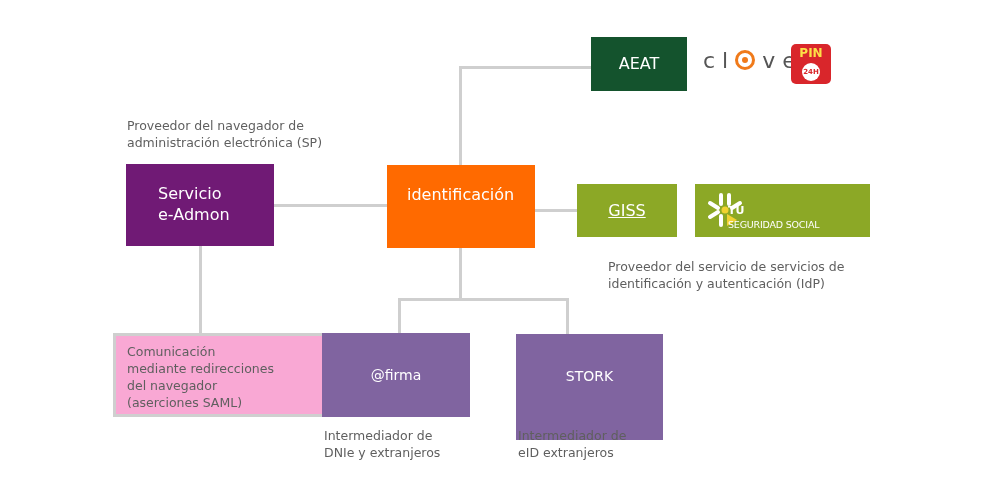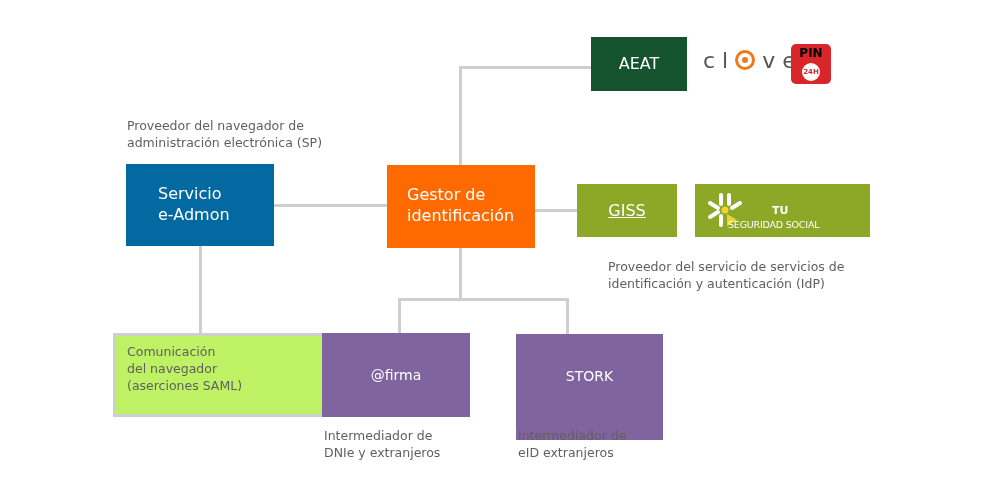--- a/index.html
+++ b/index.html
@@ -18,65 +18,64 @@
   #gestor { left:387px; top:165px; width:148px; height:83px; background:#ff6a00; }
   #gestor .boxlabel { position:absolute; left:20px; top:19px; font-size:16px; line-height:21px; }
 
   #aeat { left:591px; top:37px; width:96px; height:54px; background:#4d80c0; }
   #aeat .boxlabel { width:100%; text-align:center; line-height:54px; font-size:16px; }
 
   #giss { left:577px; top:184px; width:100px; height:53px; background:#8ca826;text-decoration:underline; }
   #giss .boxlabel { width:100%; text-align:center; line-height:53px; font-size:16px; }
 
   #ss-logo { left:695px; top:184px; width:175px; height:53px; background:#8ca826; }
-  #ss-logo .t1 { position:absolute; left:33px; top:20px; font-size:11px; font-weight:bold; color:#fff;padding-left:44px; }
+  #ss-logo .t1 { position:absolute; left:33px; top:20px; font-size:11px; font-weight:bold; color:#fff; }
   #ss-logo .t2 { position:absolute; left:33px; top:35px; font-size:9.5px; color:#fff; letter-spacing:-0.2px; }
 
   #firma { left:322px; top:333px; width:148px; height:84px; background:#8064a0; }
   #firma .boxlabel, #stork .boxlabel { width:100%; text-align:center; line-height:84px; font-size:14px; }
   #stork { left:516px; top:334px; width:147px; height:106px; background:#8064a0; }
 
-  #saml { left:113px; top:333px; width:213px; height:84px; background:#bef264;
+  #saml { left:113px; top:333px; width:213px; height:84px; background:#f9a8d4;
           border:3px solid #cfcfcf; }
   #saml .note { left:11px; top:7px; }
 
   #clave { left:700px; top:40px; width:140px; height:48px; }
   #clave .word { position:absolute; left:3px; top:8px; font-size:22px; letter-spacing:7px; color:#555; font-family:"DejaVu Sans", sans-serif; }
   #clave .pin { position:absolute; left:91px; top:4px; width:40px; height:40px; background:#d9262b; border-radius:5px; }
-  #clave .pin .p { position:absolute; width:100%; top:2px; text-align:center; color:#000000; font-weight:bold; font-size:12px; }
+  #clave .pin .p { position:absolute; width:100%; top:2px; text-align:center; color:#fde047; font-weight:bold; font-size:12px; }
   #clave .pin .c { position:absolute; left:11px; top:19px; width:18px; height:18px; border-radius:50%; background:#fff; color:#d9262b; font-size:7px; font-weight:bold; text-align:center; line-height:18px; }
 </style>
 </head>
 <body>
 
 <div class="line" style="left:274px;top:204px;width:113px;height:3px;"></div>
 <div class="line" style="left:199px;top:246px;width:3px;height:87px;"></div>
 <div class="line" style="left:459px;top:66px;width:3px;height:99px;"></div>
 <div class="line" style="left:459px;top:66px;width:132px;height:3px;"></div>
 <div class="line" style="left:535px;top:209px;width:56px;height:3px;"></div>
 <div class="line" style="left:459px;top:248px;width:3px;height:51px;"></div>
 <div class="line" style="left:398px;top:298px;width:171px;height:3px;"></div>
 <div class="line" style="left:398px;top:298px;width:3px;height:35px;"></div>
 <div class="line" style="left:566px;top:298px;width:3px;height:36px;"></div>
 
 <div class="note" style="left:127px;top:117px;">
   <span>Proveedor del navegador de</span>
   <span>administración electrónica (SP)</span>
 </div>
 
-<div class="box" id="sp" style="background: #0369a1;">
+<div class="box" id="sp" style="background: #701a75;">
   <div class="boxlabel">
     <span>Servicio</span>
     <span>e-Admon</span>
   </div>
 </div>
 
 <div class="box" id="gestor" style="background: rgb(255, 106, 0);">
   <div class="boxlabel">
-    <span>Gestor de</span>
     <span>identificación</span>
   </div>
 </div>
 
 <div class="box" id="aeat" style="background: #14532d;">
   <div class="boxlabel">AEAT</div>
 </div>
 
 <div class="abs" id="clave">
   <div class="word">
@@ -110,20 +109,21 @@
 </div>
 
 <div class="note" style="left:593px;top:258px;margin-left:15px;">
   <span>Proveedor del servicio de servicios de</span>
   <span>identificación y autenticación (IdP)</span>
 </div>
 
 <div class="box" id="saml">
   <div class="note">
     <span>Comunicación</span>
+    <span>mediante redirecciones</span>
     <span>del navegador</span>
     <span>(aserciones SAML)</span>
   </div>
 </div>
 
 <div class="box" id="firma" style="background: rgb(128, 100, 160);">
   <div class="boxlabel">@firma</div>
 </div>
 <div class="note" style="left:324px;top:427px;">
   <span>Intermediador de</span>

